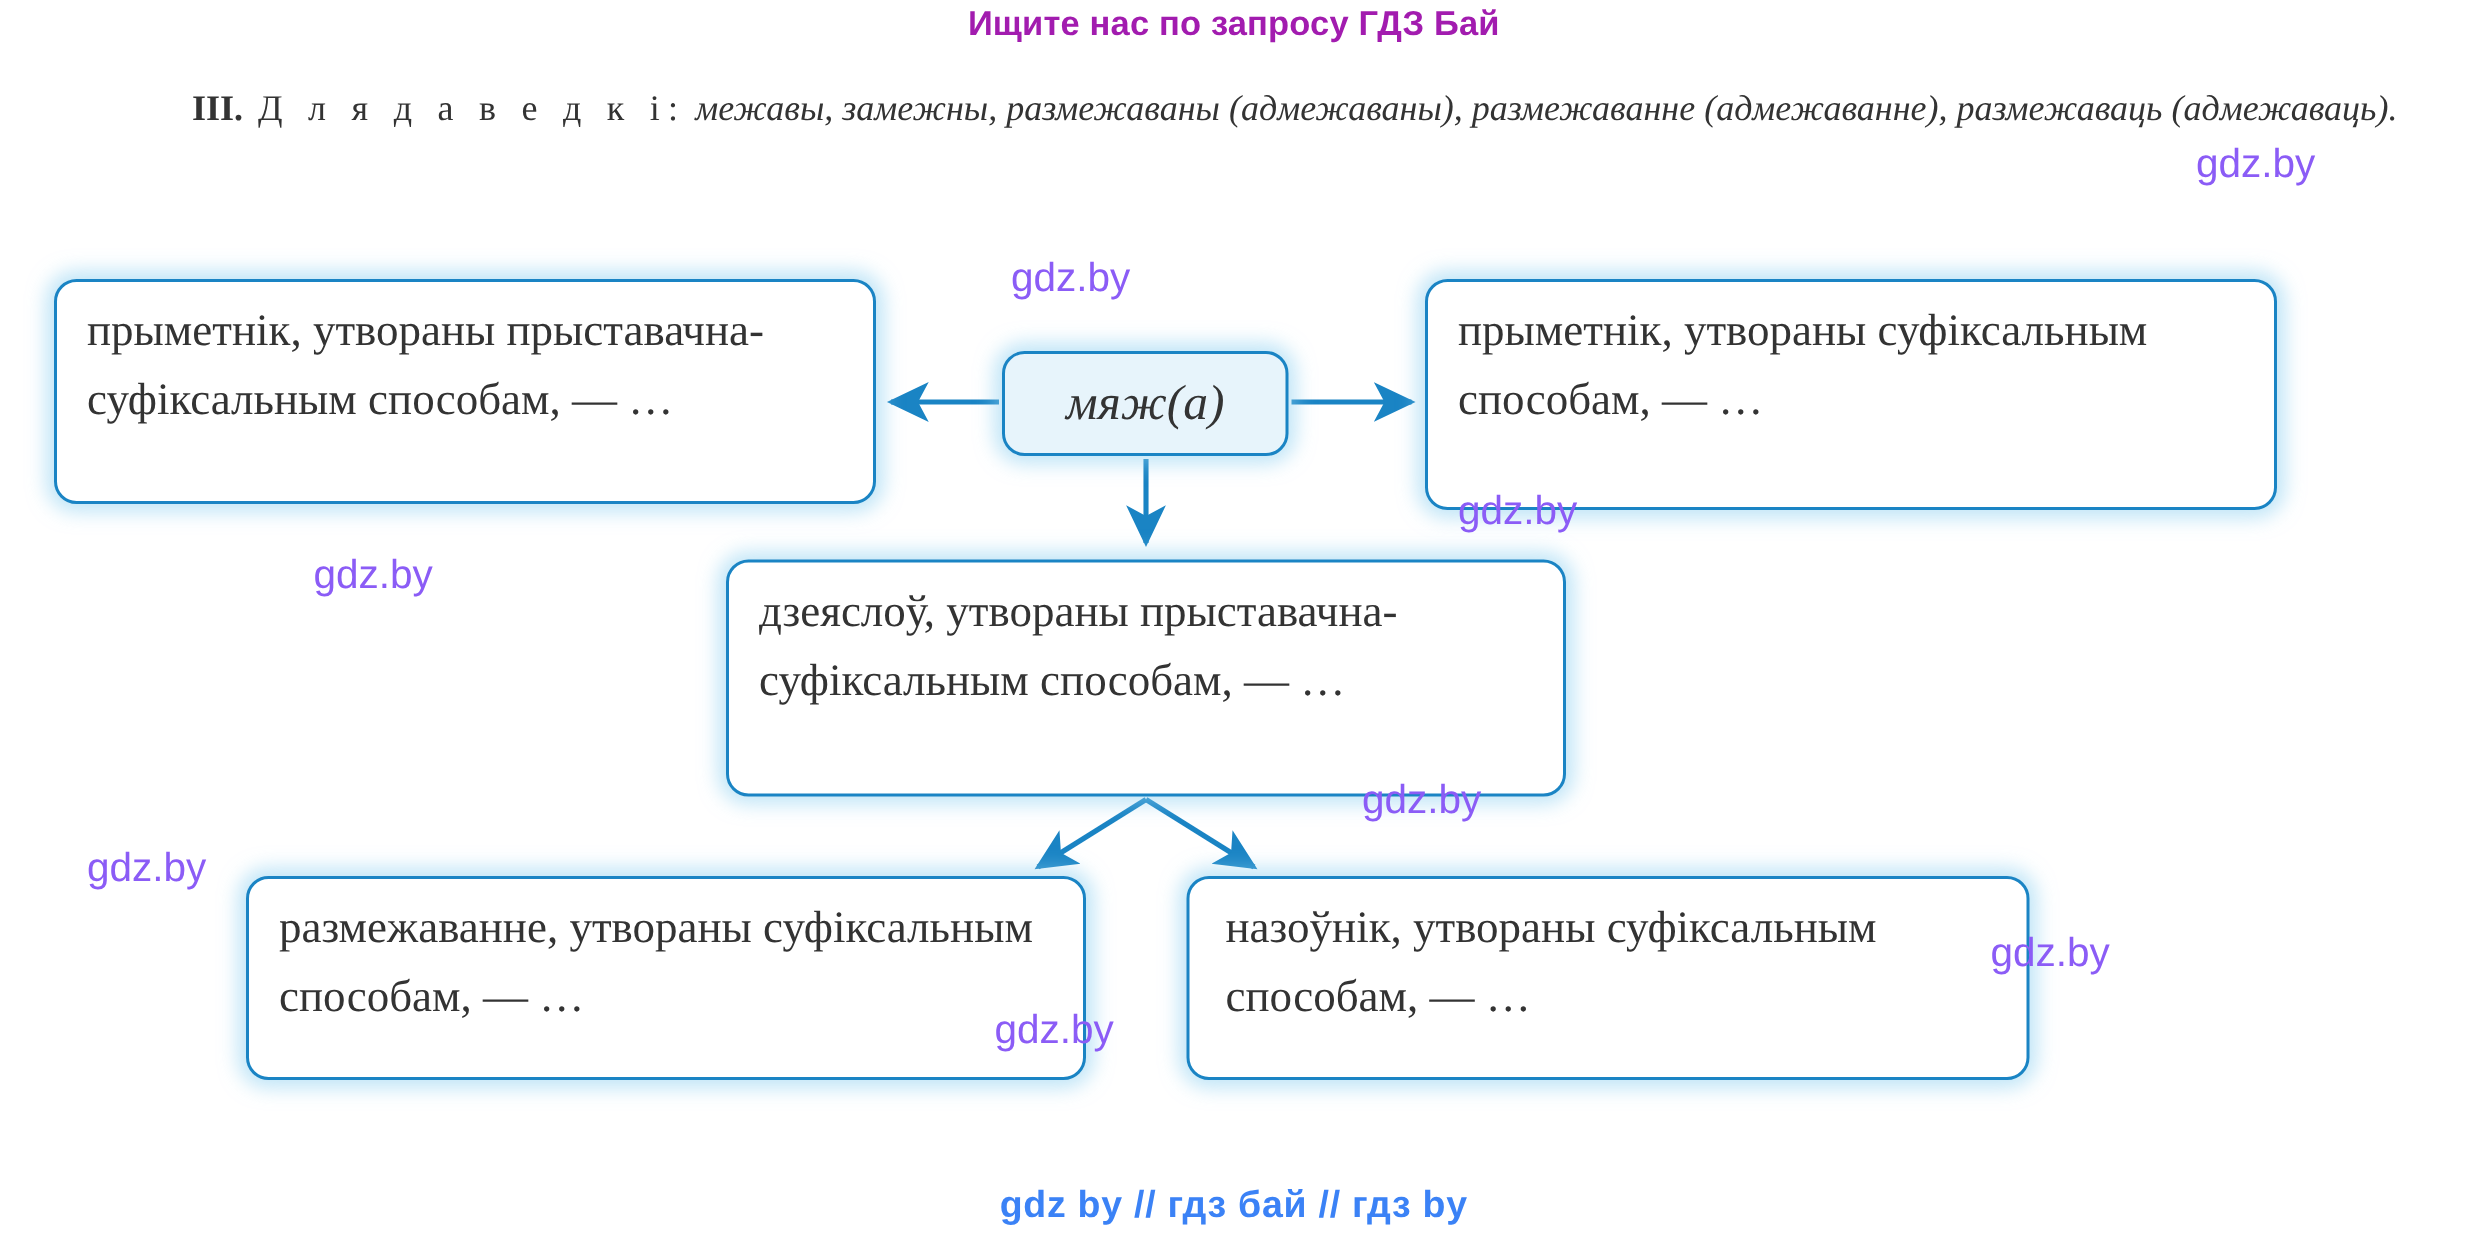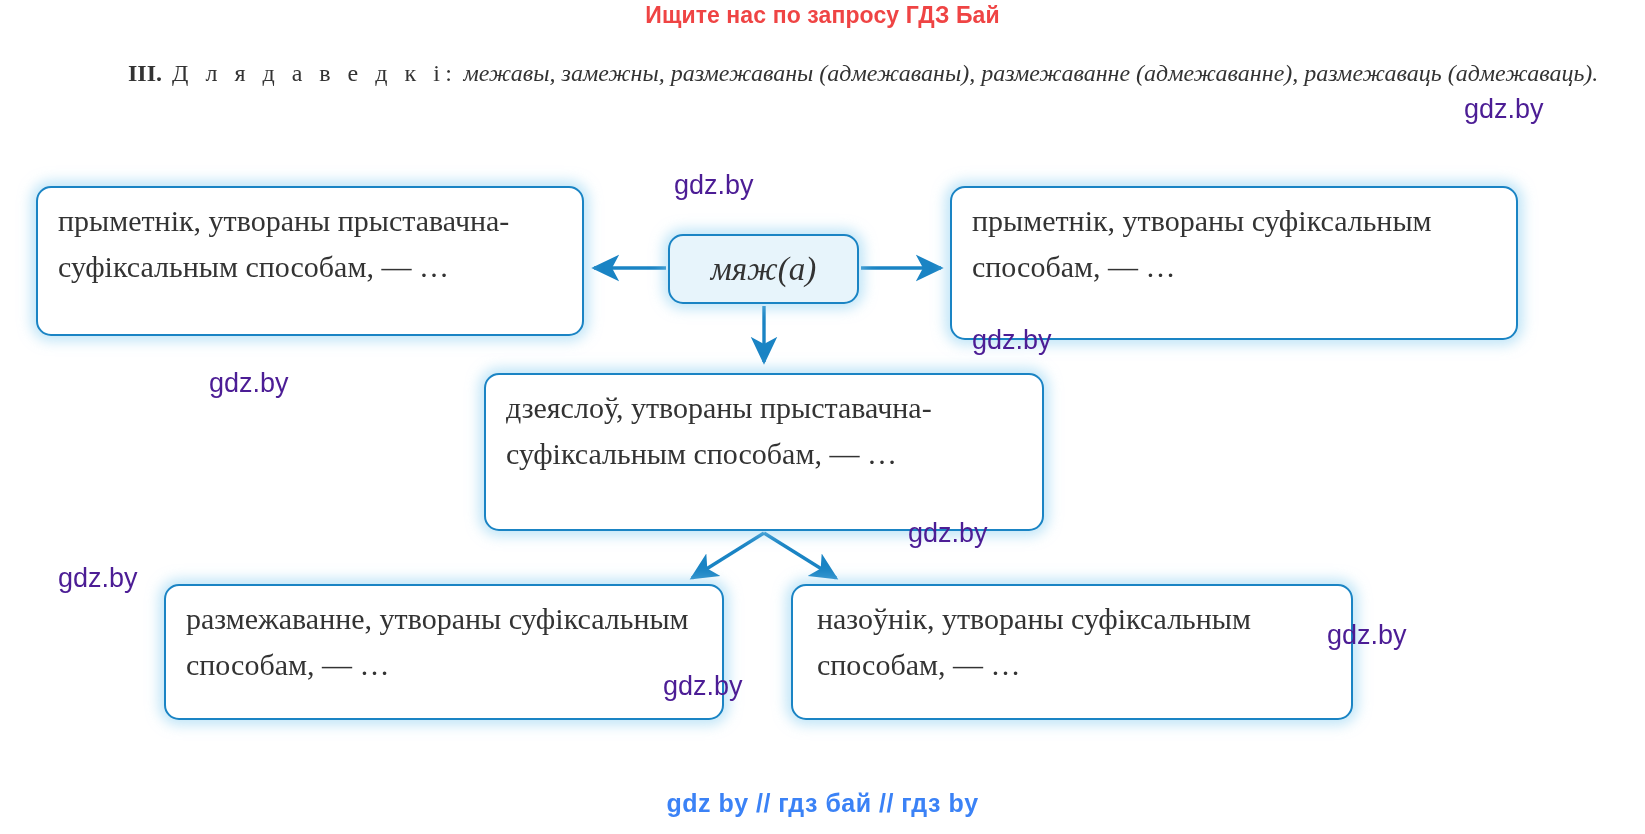--- a/index.html
+++ b/index.html
@@ -16,21 +16,21 @@
     font-family: "Liberation Serif", serif;
   }
 
   
   .top-banner {
     position: absolute;
     top: 2px;
     left: 0;
     width: 1645px;
     text-align: center;
-    color: #ef4444;
+    color: #a21caf;
     font-family: "Liberation Sans", sans-serif;
     font-size: 23px;
     font-weight: 600;
     letter-spacing: 0.1px;
   }
 
   
   .para {
     position: absolute;
     top: 50px;
@@ -94,21 +94,21 @@
     width: 1645px;
     height: 834px;
     pointer-events: none;
   }
 
   
   .wm {
     position: absolute;
     font-family: "Liberation Sans", sans-serif;
     font-size: 27px;
-    color: #4c1d95;
+    color: #8b5cf6;
     white-space: nowrap;
   }
 
   
   .footer {
     position: absolute;
     left: 0;
     top: 789px;
     width: 1645px;
     text-align: center;

